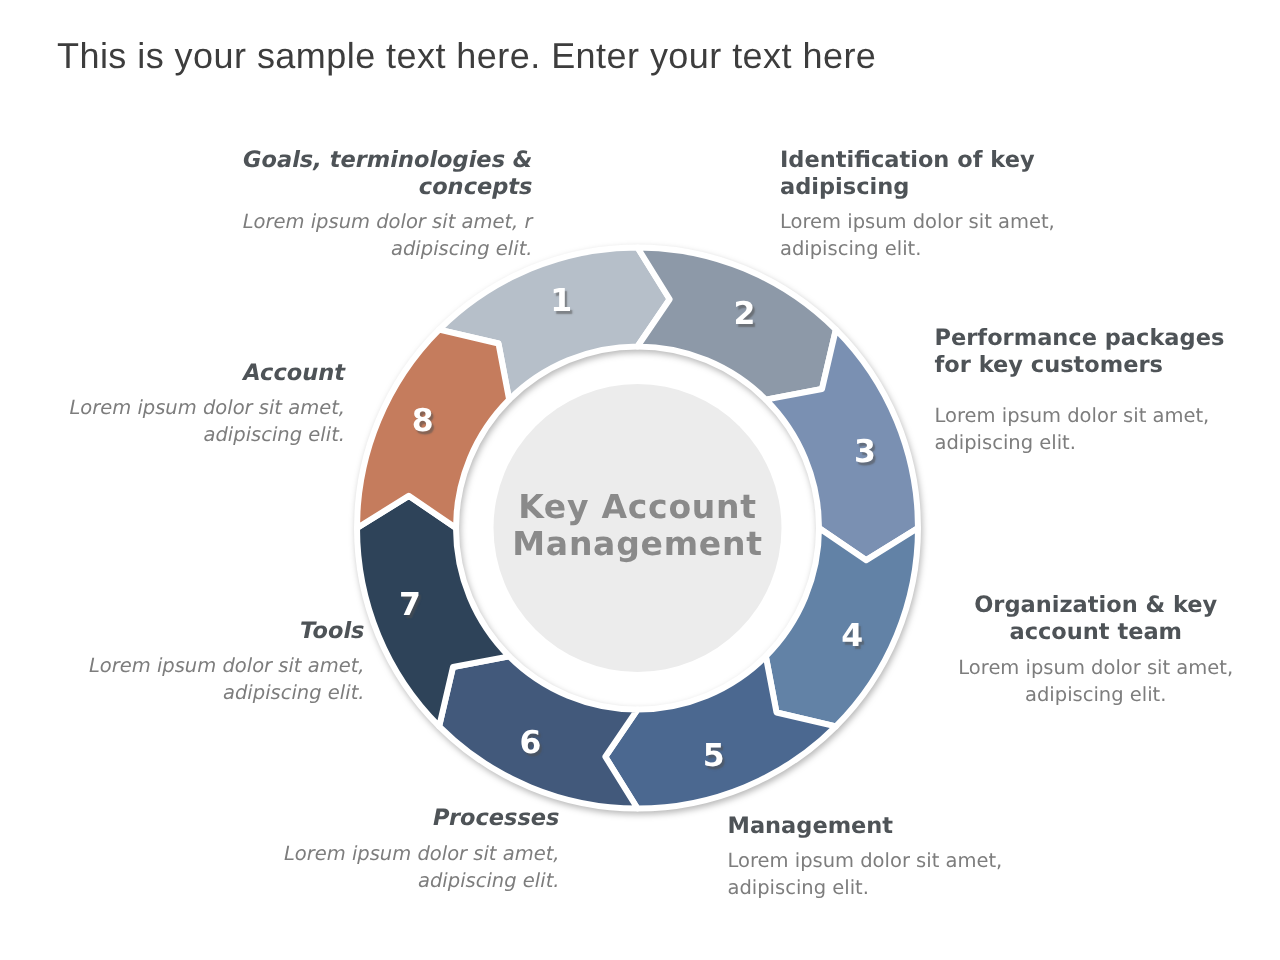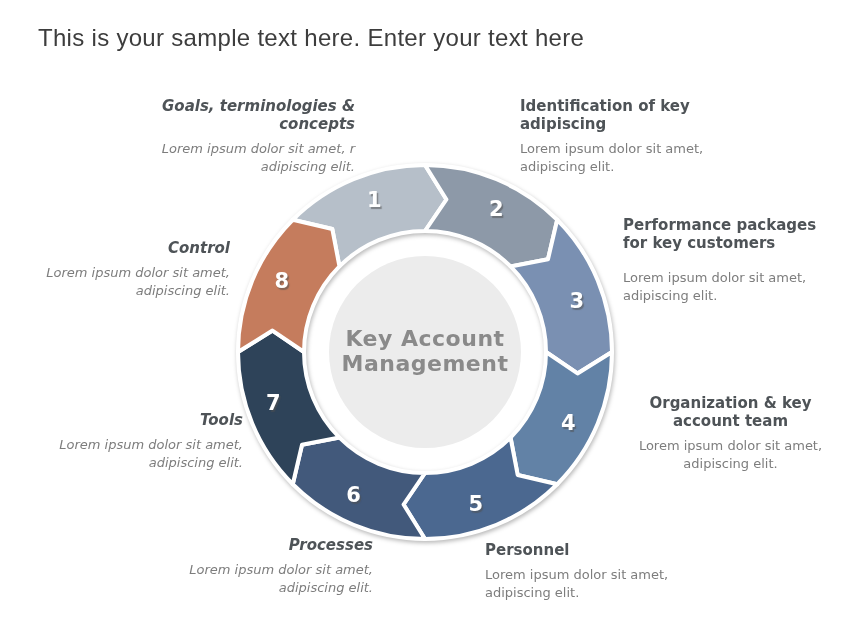--- a/index.html
+++ b/index.html
@@ -71,29 +71,29 @@
   </div>
   <div class="lbl" id="lbl3">
     <div class="lbl-h">Performance packages for key customers</div>
     <div class="lbl-d">Lorem ipsum dolor sit amet, adipiscing elit.</div>
   </div>
   <div class="lbl" id="lbl4">
     <div class="lbl-h">Organization &amp; key account team</div>
     <div class="lbl-d">Lorem ipsum dolor sit amet, adipiscing elit.</div>
   </div>
   <div class="lbl" id="lbl5">
-    <div class="lbl-h">Personnel</div>
+    <div class="lbl-h">Management</div>
     <div class="lbl-d">Lorem ipsum dolor sit amet, adipiscing elit.</div>
   </div>
   <div class="lbl ralign" id="lbl6">
     <div class="lbl-h">Processes</div>
     <div class="lbl-d">Lorem ipsum dolor sit amet, adipiscing elit.</div>
   </div>
   <div class="lbl ralign" id="lbl7">
     <div class="lbl-h">Tools</div>
     <div class="lbl-d">Lorem ipsum dolor sit amet, adipiscing elit.</div>
   </div>
   <div class="lbl ralign" id="lbl8">
-    <div class="lbl-h">Control</div>
+    <div class="lbl-h">Account</div>
     <div class="lbl-d">Lorem ipsum dolor sit amet, adipiscing elit.</div>
   </div>
 
 </div>
 
 </body></html>

